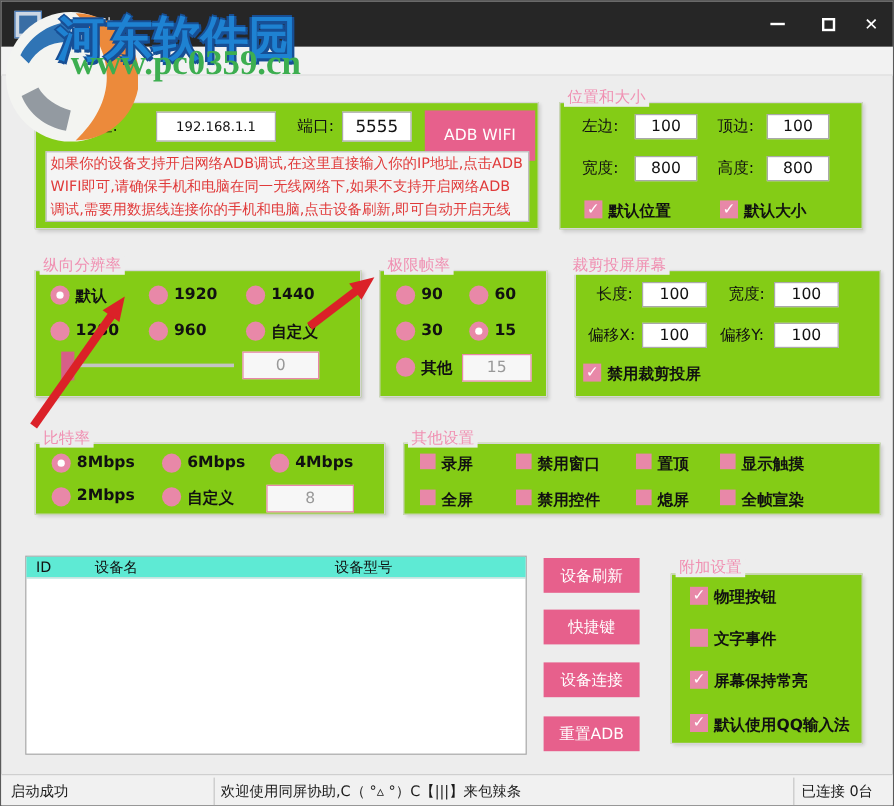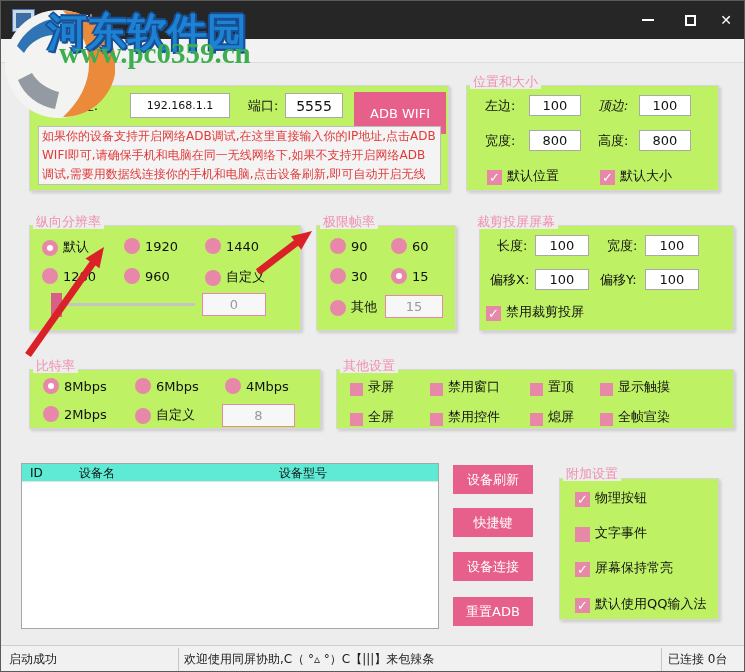--- a/index.html
+++ b/index.html
@@ -17,29 +17,29 @@
   .winbtn{position:absolute;top:0;width:36px;height:38px;display:flex;align-items:center;justify-content:center;color:#fff;cursor:pointer;background:transparent;border:none;}
   .btn-min{left:629px;}.btn-max{left:671px;}.btn-close{left:707px;}
   .g-min{width:12px;height:2px;background:#fff;}
   .g-max{width:11px;height:11px;border:2px solid #fff;}
   .g-close{font-size:14px;line-height:14px;color:#fff;}
   
   .menubar{position:absolute;left:0;top:38px;width:745px;height:24px;background:#f2f2f2;border-bottom:1px solid #dcdcdc;}
   .menu-item{position:absolute;top:0;height:24px;line-height:24px;padding:0 6px;font-size:12px;color:#222;cursor:pointer;}
   .mi-file{left:2px;}.mi-help{left:40px;}
   
-  .group{position:absolute;background:#bef264;border:1px solid #d6d6d6;box-shadow:2px 2px 3px rgba(0,0,0,.14);}
+  .group{position:absolute;background:#84cc16;border:1px solid #d6d6d6;box-shadow:2px 2px 3px rgba(0,0,0,.14);}
   .glabel{position:absolute;top:-12px;left:3px;padding:0 3px;font-size:13px;line-height:15px;color:#f090b2;background:#ededed;white-space:nowrap;}
   .lbl{position:absolute;font-size:13px;color:#111;white-space:nowrap;line-height:16px;}
   .inp{position:absolute;background:#fff;border:1px solid #a9a9a9;text-align:center;font-size:13px;font-family:inherit;padding:0;color:#111;}
   .inp.pink{border:1px solid #e888a8;color:#999;background:#f7f7f7;}
   .warnbox{position:absolute;border:1px solid #bdbdbd;background:#f4f4f4;color:#e03a3a;font-size:12px;line-height:19px;padding:0 3px;word-break:break-all;overflow:hidden;}
   .pinkbtn{position:absolute;background:#e7608c;color:#fff;border:none;font-size:13px;font-family:inherit;cursor:pointer;}
   
-  .radio-item,.cb-item{position:absolute;display:flex;align-items:flex-end;gap:5px;font-size:13px;cursor:pointer;white-space:nowrap;}
+  .radio-item,.cb-item{position:absolute;display:flex;align-items:flex-start;gap:5px;font-size:13px;cursor:pointer;white-space:nowrap;font-weight:bold;}
   .radio{width:16px;height:16px;border-radius:50%;background:#e888a8;position:relative;flex:none;}
   .radio.selected::after{content:"";position:absolute;left:5px;top:5px;width:6px;height:6px;border-radius:50%;background:#fff;}
   .cb{width:15px;height:15px;background:#e888a8;position:relative;flex:none;}
   .cb.small{width:13px;height:13px;}
   .cb.checked::after{content:"\2713";position:absolute;left:0;top:0;width:100%;height:100%;color:#fff;font-size:13px;font-weight:bold;line-height:15px;text-align:center;}
   
   .sl-track{position:absolute;background:#c4c4c4;}
   .sl-thumb{position:absolute;background:#d75f88;cursor:pointer;}
   
   .devtable{position:absolute;left:20px;top:462px;width:418px;height:166px;background:#fff;border:1px solid #a6a6a6;}
@@ -90,21 +90,21 @@
     <span class="lbl" style="left:218px;top:12px;">端口:</span>
     <input class="inp" style="left: 255px; top: 7px; width: 58px; height: 25px; font-size: 14px;" value="5555">
     <button class="pinkbtn" style="left:324px;top:6px;width:92px;height:42px;">ADB WIFI</button>
     <div class="warnbox" style="left:8px;top:40px;width:403px;height:59px;">如果你的设备支持开启网络ADB调试,在这里直接输入你的IP地址,点击ADB WIFI即可,请确保手机和电脑在同一无线网络下,如果不支持开启网络ADB调试,需要用数据线连接你的手机和电脑,点击设备刷新,即可自动开启无线连接!</div>
   </div>
 
   <div class="group" style="left:465px;top:84px;width:253px;height:106px;">
     <span class="glabel">位置和大小</span>
     <span class="lbl" style="left:18px;top:12px;">左边:</span>
     <input class="inp" style="left: 62px; top: 9px; width: 52px; height: 21px;" value="100">
-    <span class="lbl" style="left:131px;top:12px;font-style:italic;">顶边:</span>
+    <span class="lbl" style="left:131px;top:12px;">顶边:</span>
     <input class="inp" style="left: 172px; top: 9px; width: 52px; height: 21px;" value="100">
     <span class="lbl" style="left:18px;top:47px;">宽度:</span>
     <input class="inp" style="left: 62px; top: 44px; width: 52px; height: 21px;" value="800">
     <span class="lbl" style="left:131px;top:47px;">高度:</span>
     <input class="inp" style="left: 172px; top: 44px; width: 52px; height: 21px;" value="800">
     <div class="cb-item" style="left:20px;top:81px;">
       <span class="cb checked"></span>
       <span>默认位置</span>
     </div>
     <div class="cb-item" style="left:133px;top:81px;">

